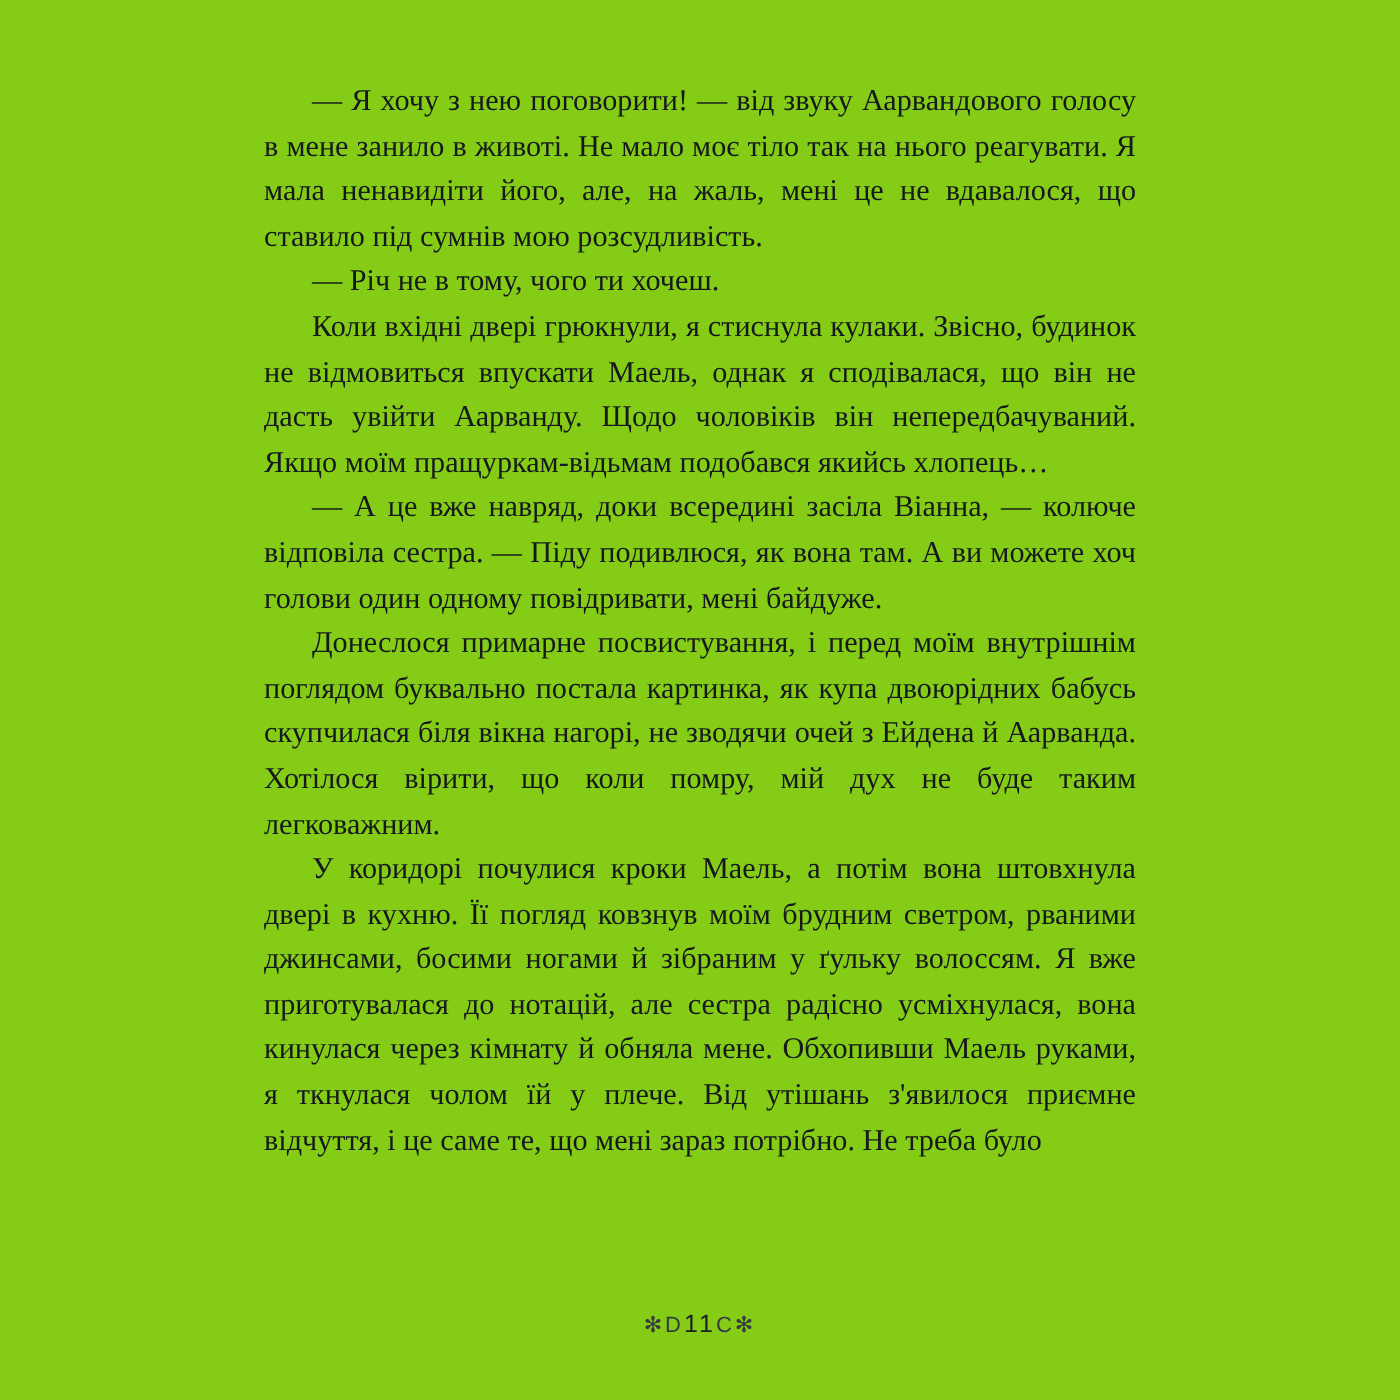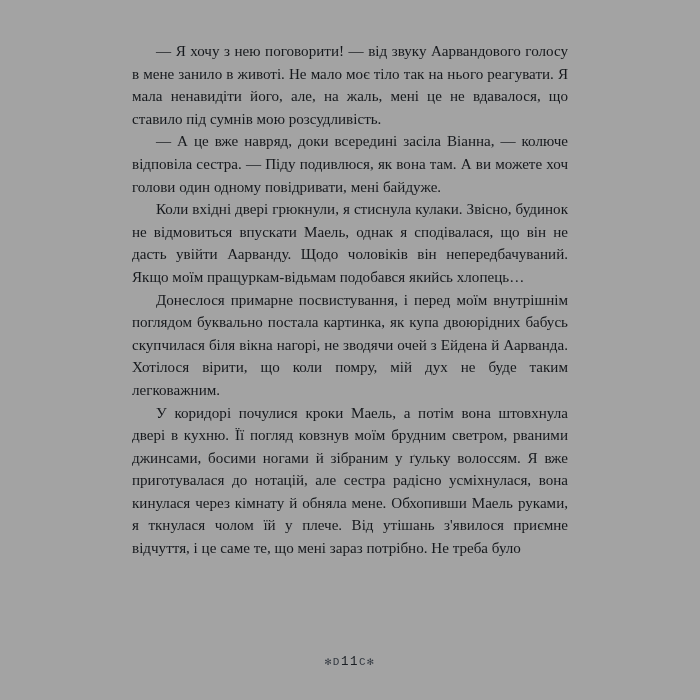--- a/index.html
+++ b/index.html
@@ -10,21 +10,21 @@
     width: 700px;
     height: 700px;
     background: #ffffff;
     font-family: "Liberation Serif", serif;
     overflow: hidden;
   }
   .page {
     position: relative;
     width: 700px;
     height: 700px;
-    background: #a3a3a3;
+    background: #84cc16;
     box-sizing: border-box;
   }
   .page-inner {
     position: absolute;
     left: 132px;
     top: 40px;
     width: 436px;
     height: 620px;
   }
   .text-block {
@@ -41,40 +41,41 @@
   }
   .page-number {
     position: absolute;
     left: 132px;
     top: 655px;
     width: 436px;
     text-align: center;
     font-size: 12px;
     letter-spacing: 1.5px;
     color: #2a2f36;
-    font-family: Liberation Mono, monospace;
+    font-family: Liberation Sans, sans-serif;
   }
   .page-number .ornament {
     font-size: 11px;
     color: #343a42;
   }
   .page-number .num {
     font-size: 12.5px;
     color: #1b1f24;
   }
 </style>
 </head>
 <body>
 
 <div class="page">
   <div class="page-inner">
     <div class="text-block">
       <p>— Я хочу з нею поговорити! — від звуку Аарвандового голосу в мене занило в животі. Не мало моє тіло так на нього реагувати. Я мала ненавидіти його, але, на жаль, мені це не вдавалося, що ставило під сумнів мою розсудливість.</p>
+      <p>— Річ не в тому, чого ти хочеш.</p>
+      <p>Коли вхідні двері грюкнули, я стиснула кулаки. Звісно, будинок не відмовиться впускати Маель, однак я сподівалася, що він не дасть увійти Аарванду. Щодо чоловіків він непередбачуваний. Якщо моїм пращуркам-відьмам подобався якийсь хлопець…</p>
       <p>— А це вже навряд, доки всередині засіла Віанна, — колюче відповіла сестра. — Піду подивлюся, як вона там. А ви можете хоч голови один одному повідривати, мені байдуже.</p>
-      <p>Коли вхідні двері грюкнули, я стиснула кулаки. Звісно, будинок не відмовиться впускати Маель, однак я сподівалася, що він не дасть увійти Аарванду. Щодо чоловіків він непередбачуваний. Якщо моїм пращуркам-відьмам подобався якийсь хлопець…</p>
       <p>Донеслося примарне посвистування, і перед моїм внутрішнім поглядом буквально постала картинка, як купа двоюрідних бабусь скупчилася біля вікна нагорі, не зводячи очей з Ейдена й Аарванда. Хотілося вірити, що коли помру, мій дух не буде таким легковажним.</p>
       <p>У коридорі почулися кроки Маель, а потім вона штовхнула двері в кухню. Її погляд ковзнув моїм брудним светром, рваними джинсами, босими ногами й зібраним у ґульку волоссям. Я вже приготувалася до нотацій, але сестра радісно усміхнулася, вона кинулася через кімнату й обняла мене. Обхопивши Маель руками, я ткнулася чолом їй у плече. Від утішань з'явилося приємне відчуття, і це саме те, що мені зараз потрібно. Не треба було</p>
     </div>
   </div>
   <div class="page-number">
     <span class="ornament">✻D</span><span class="num">11</span><span class="ornament">C✻</span>
   </div>
 </div>
 
 </body></html>

